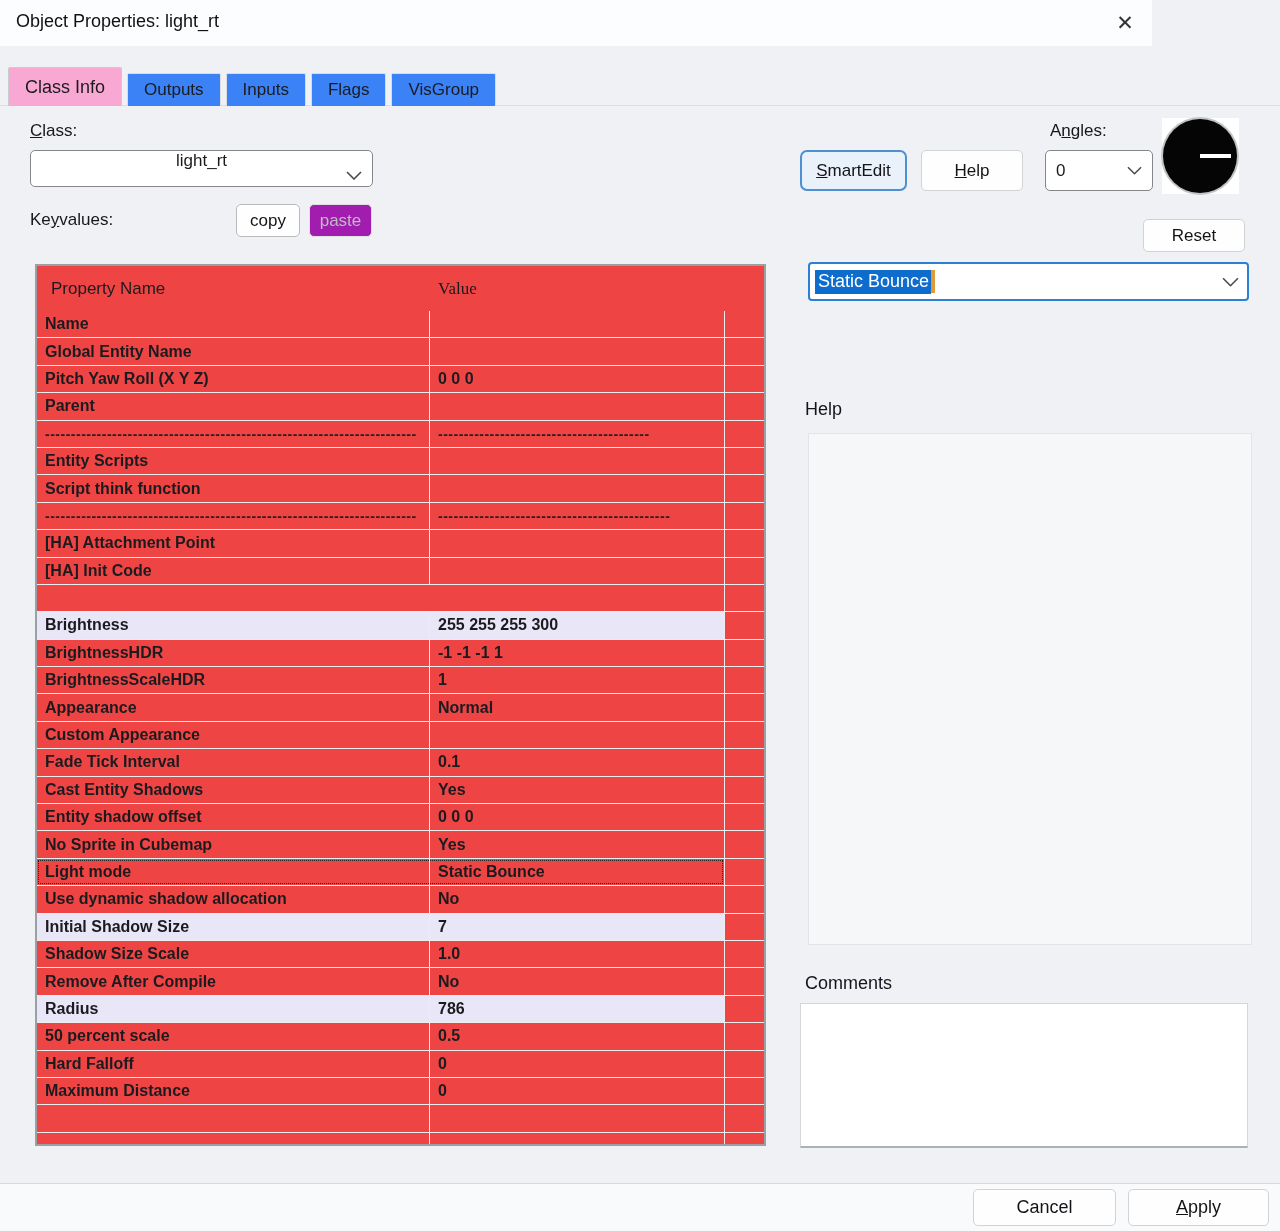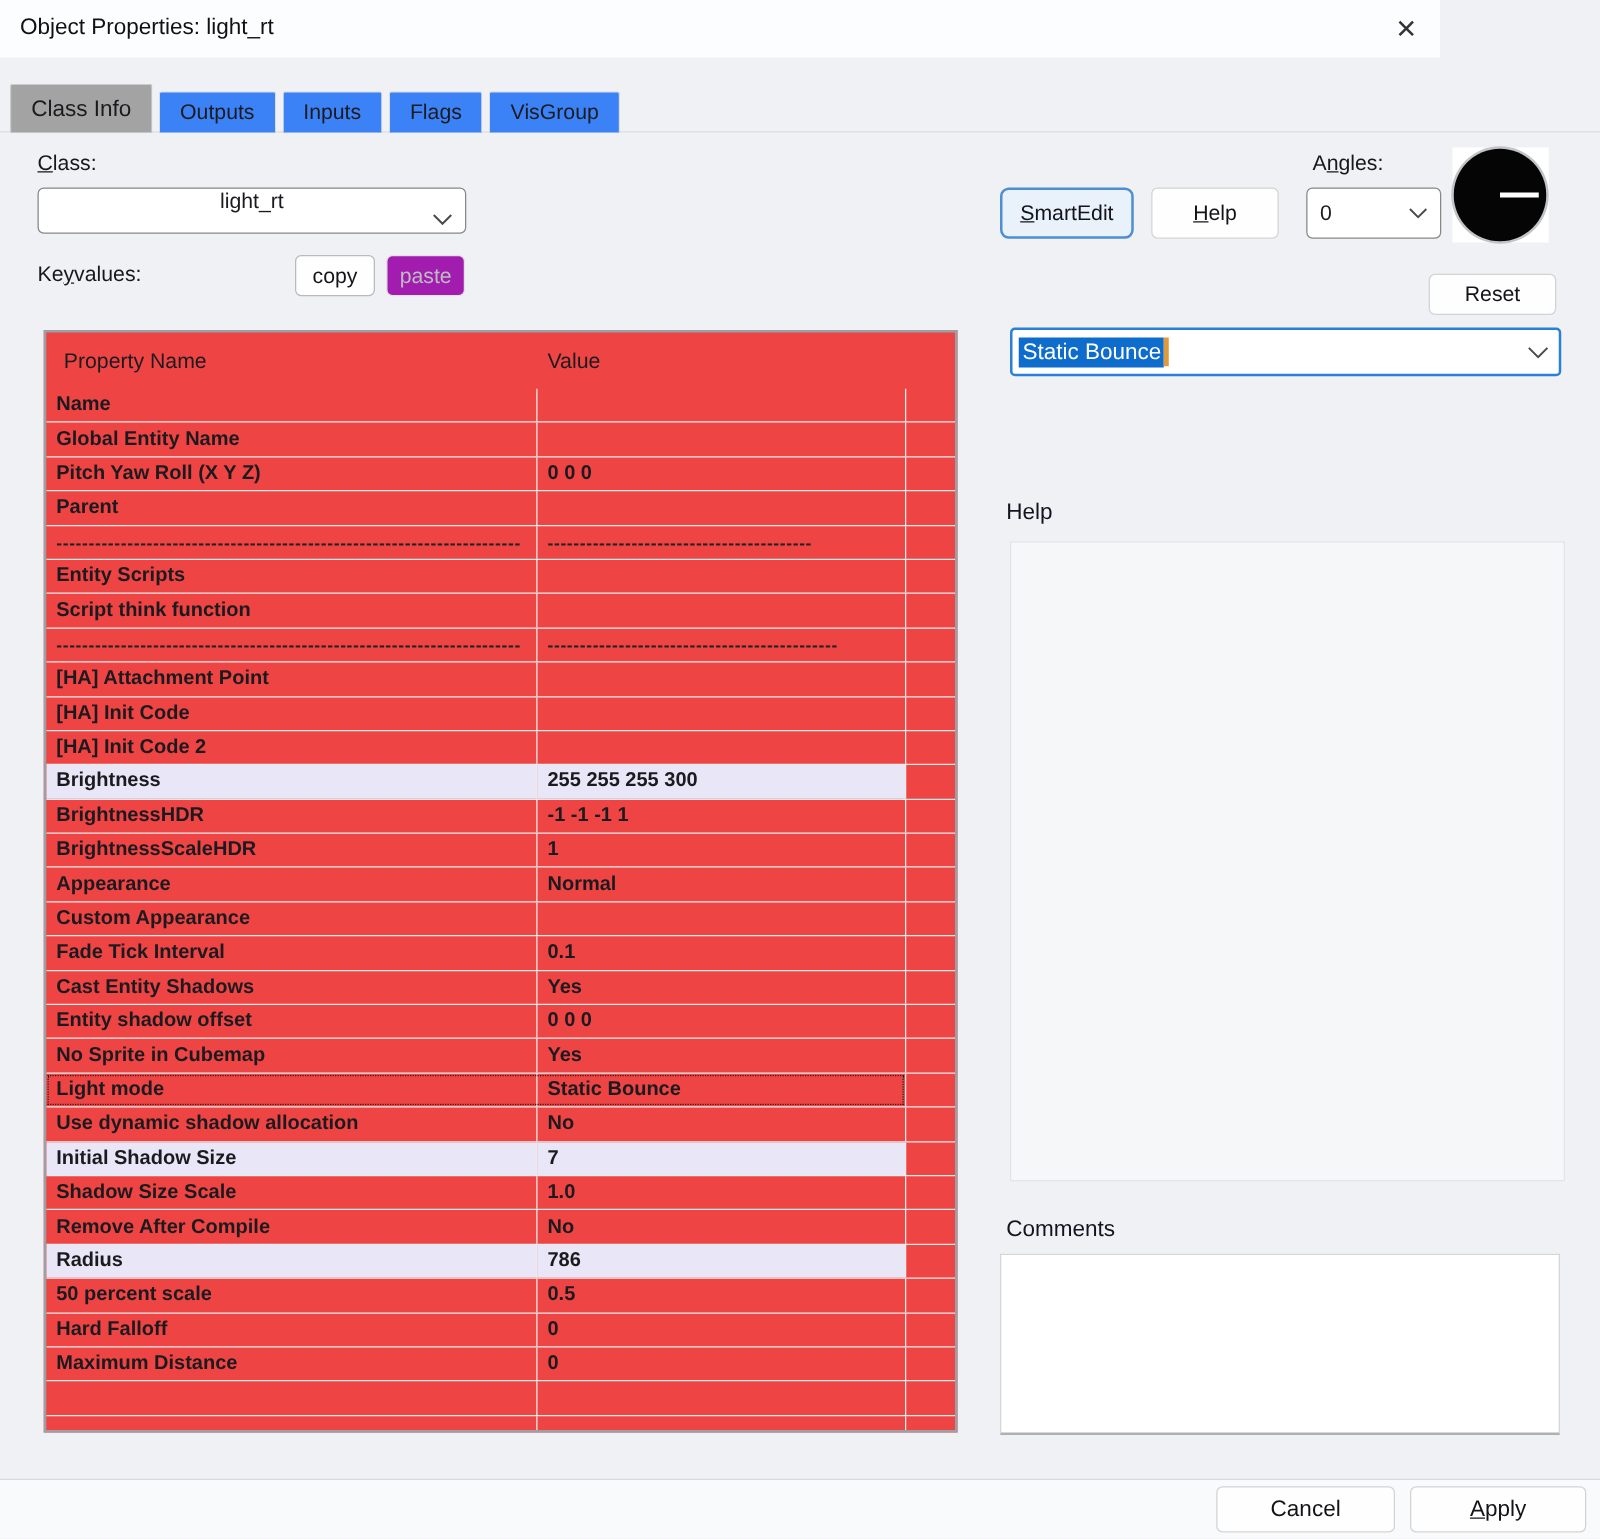--- a/index.html
+++ b/index.html
@@ -24,21 +24,21 @@
   
   .tabstrip { position: absolute; left: 8px; top: 67px; display: flex; align-items: flex-end; z-index: 2; }
   .tabline { position: absolute; left: 0; top: 105px; width: 1280px; height: 1px; background: #dcdee1; }
   .tab {
     height: 33px; padding: 0 16px; margin-right: 5px;
     display: flex; align-items: center;
     font-size: 17px; background: #3b82f6; border: 1px solid #dadcdf; border-bottom: none;
     border-radius: 2px 2px 0 0; cursor: pointer; color: #1b1b1f;
   }
   .tab.active {
-    height: 39px; background: #a3a3a3; border-color: #c9cbcf;
+    height: 39px; background: #f9a8d4; border-color: #c9cbcf;
     position: relative; z-index: 3; font-size: 18px;
   }
   .label { position: absolute; font-size: 17px; color: #17171c; }
   .u { text-decoration: underline; }
   
   .combo {
     position: absolute; background: #fff; border: 1.5px solid #868789; border-radius: 5px;
     display: flex; align-items: center; padding: 0 10px; font-size: 17px; cursor: pointer;
   }
   .combo .chev { margin-left: auto; display: flex; }
@@ -76,21 +76,21 @@
     position: absolute; left: 50%; top: 50%; width: 31px; height: 4px;
     background: #fff; transform: translateY(-50%);
   }
   
   .ptable {
     position: absolute; left: 35px; top: 264px; width: 731px; height: 882px;
     background: #ef4444; border: 2px solid #9ba0a4; overflow: hidden;
   }
   .thead { display: flex; height: 45px; align-items: center; font-size: 17px; }
   .thead .hname { width: 393px; padding-left: 14px; }
-  .thead .hvalue { width: 294px; padding-left: 8px; }
+  .thead .hvalue { width: 294px; padding-left: 8px; font-family: Liberation Serif, serif; }
   .trow { display: flex; height: 27.4px; font-size: 16px; border-bottom: 1px solid #ededee; font-weight: bold; }
   .rmain { display: flex; width: 687px; }
   .cell { display: flex; align-items: center; overflow: hidden; white-space: nowrap; }
   .cname { width: 393px; padding-left: 8px; border-right: 1px solid #ededee; }
   .cvalue { width: 294px; padding-left: 8px; }
   .cextra { flex: 1; border-left: 1px solid #ededee; }
   .trow.hl .cname, .trow.hl .cvalue { background: var(--hl); }
   .trow.sel .rmain { outline: 1px dotted #222; outline-offset: -2px; }
   .trow.sep { font-size: 14px; letter-spacing: 0.5px; color: #222; }
   .trow.sep .cell { align-items: center; }
@@ -253,21 +253,20 @@
       </div>
       <div class="trow">
         <div class="rmain">
           <div class="cell cname">[HA] Init Code</div>
           <div class="cell cvalue"></div>
         </div>
         <div class="cell cextra"></div>
       </div>
       <div class="trow">
         <div class="rmain">
-          <div class="cell cname">[HA] Init Code 2</div>
           <div class="cell cvalue"></div>
         </div>
         <div class="cell cextra"></div>
       </div>
       <div class="trow hl">
         <div class="rmain">
           <div class="cell cname">Brightness</div>
           <div class="cell cvalue">255 255 255 300</div>
         </div>
         <div class="cell cextra"></div>

